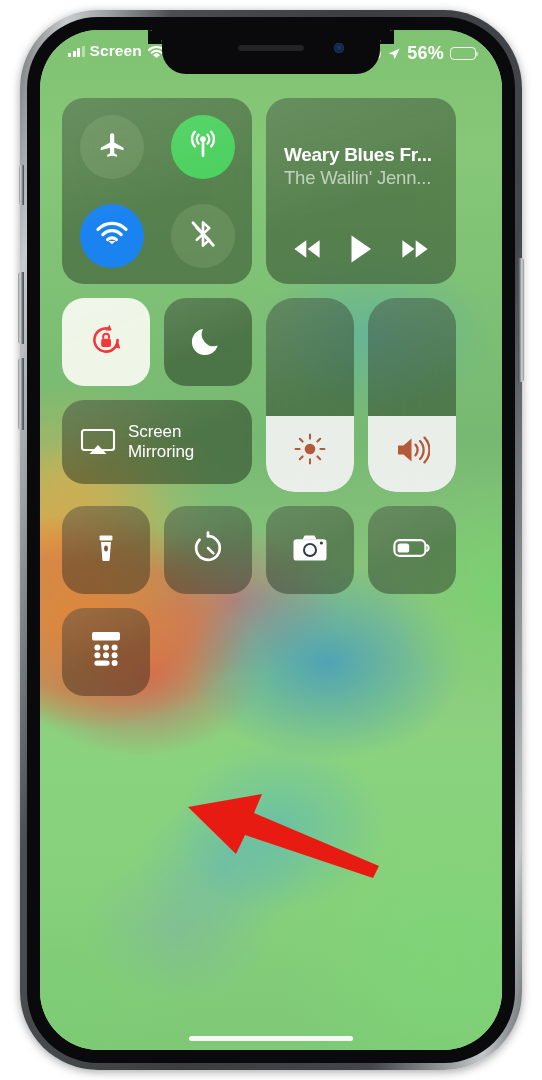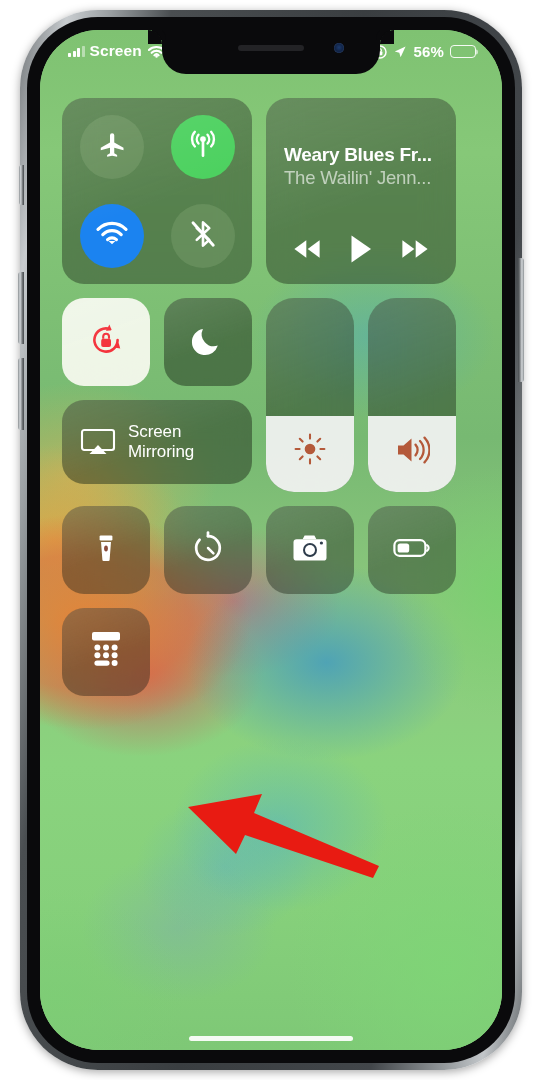--- a/index.html
+++ b/index.html
@@ -114,21 +114,21 @@
     position: absolute; right: 26px; top: 13px;
     display: flex; align-items: center; gap: 6px;
   }
   .sig-bars { display: flex; align-items: flex-end; gap: 1.5px; height: 11px; }
   .sig-bars i { display: block; width: 3px; background: #fff; border-radius: .8px; }
   .sig-bars i:nth-child(1){ height: 4px; }
   .sig-bars i:nth-child(2){ height: 6px; }
   .sig-bars i:nth-child(3){ height: 8.5px; }
   .sig-bars i:nth-child(4){ height: 11px; opacity:.45; }
   #carrier-label { letter-spacing: .1px; }
-  #battery-pct { font-size: 15px; font-weight: 600; letter-spacing: .2px; }
+  #battery-pct { font-size: 18px; font-weight: 600; letter-spacing: .2px; }
   #battery-shell {
     position: relative; width: 26px; height: 13px;
     border: 1.6px solid rgba(255,255,255,.92); border-radius: 4px;
     padding: 1.6px; box-sizing: border-box;
   }
   #battery-fill { height: 100%; background: #fff; border-radius: 1.6px; }
   #battery-shell::after {
     content: ""; position: absolute; right: -3.4px; top: 50%; transform: translateY(-50%);
     width: 2px; height: 5px; border-radius: 0 2px 2px 0; background: rgba(255,255,255,.6);
   }

